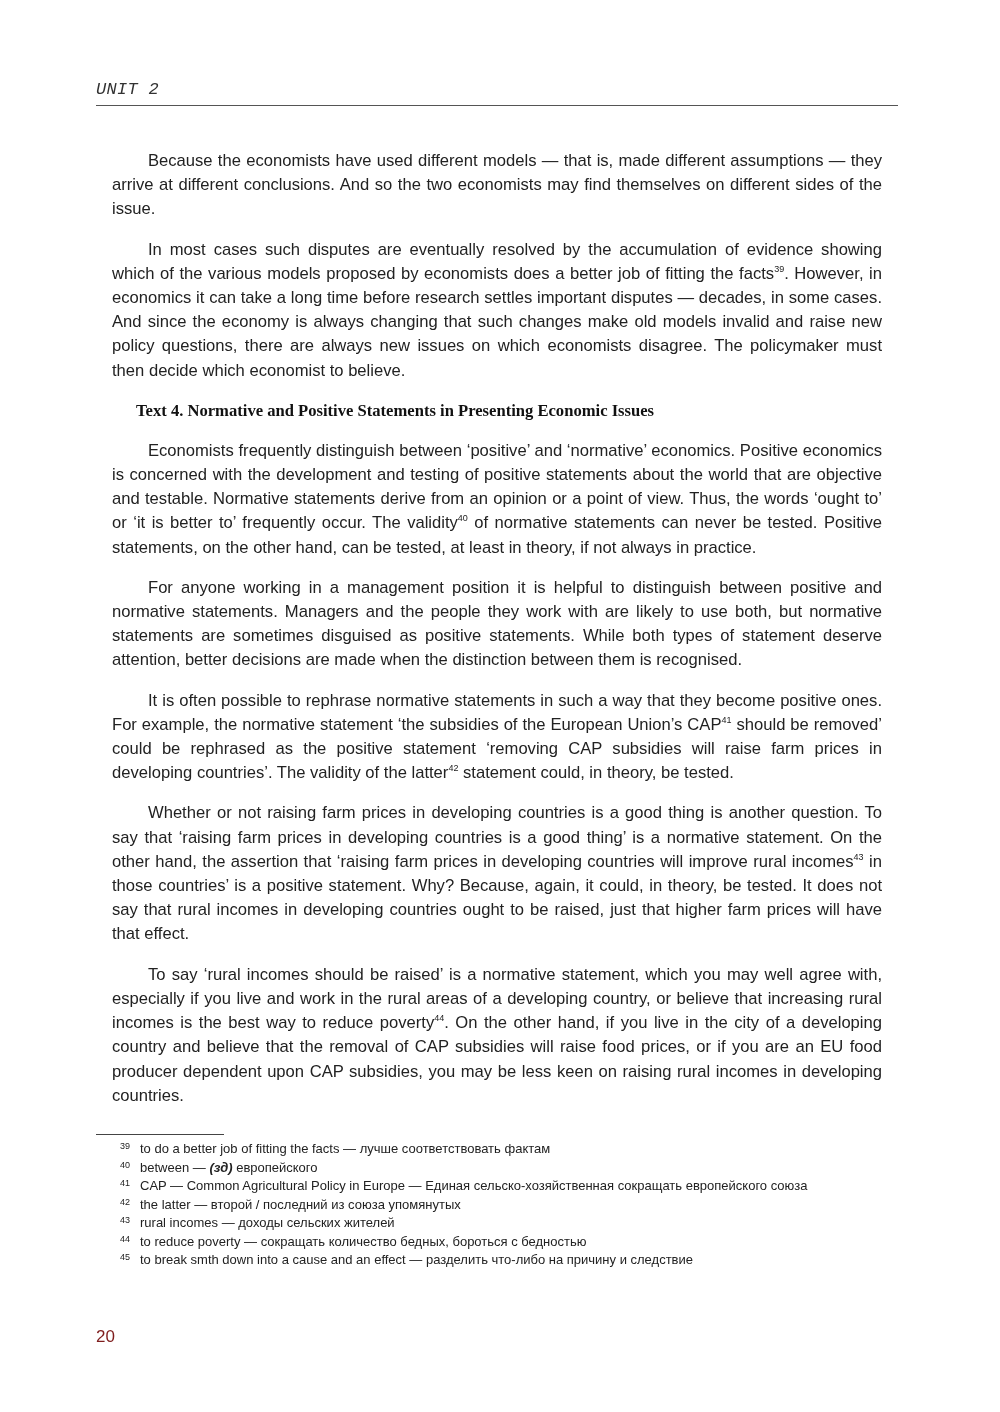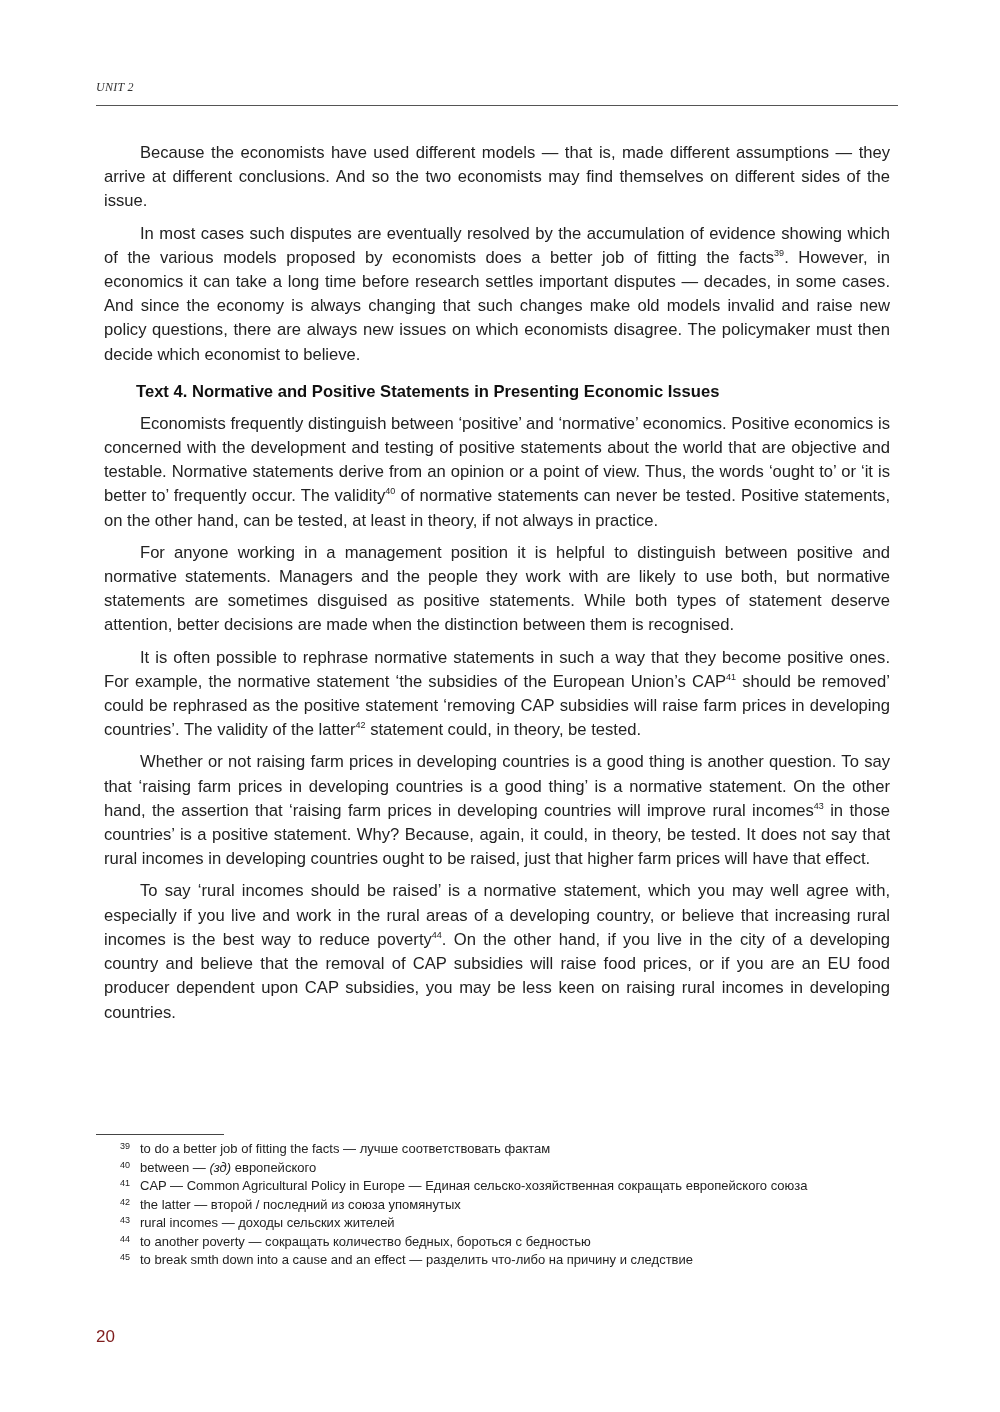--- a/index.html
+++ b/index.html
@@ -1,42 +1,42 @@
 <!DOCTYPE html>
 <html><head>
 <meta charset="utf-8">
 <style>
   html, body { margin: 0; padding: 0; background: #ffffff; }
   body { width: 1000px; height: 1412px; position: relative; overflow: hidden; color: #1f1f1f; }
   .page { position: absolute; left: 96px; top: 0; width: 802px; }
   .running-head {
     position: absolute; top: 80px; left: 0;
-    font-family: Liberation Serif, serif; font-style: italic;
-    font-size: 12px; color: #333; letter-spacing: 0.3px;
+    font-family: Liberation Mono, monospace; font-style: italic;
+    font-size: 17px; color: #333; letter-spacing: 0.3px;
   }
   .rule { position: absolute; top: 105px; left: 0; width: 802px; height: 1px; background: #555; }
   .body {
     position: absolute; top: 133px; left: 0; width: 802px;
     font-family: "Liberation Sans", sans-serif; font-size: 16.6px; line-height: 24.2px;
     text-align: justify; color: #222;
   }
-  .body p { margin: 8px; text-indent: 36px; }
+  .body p { margin: 16px; text-indent: 36px; }
   .section-title {
-    font-family: Liberation Sans, sans-serif; font-weight: bold;
+    font-family: Liberation Serif, serif; font-weight: bold;
     font-size: 16.6px; line-height: 24px; margin: 13px 0 0 0; padding-left: 40px; color: #111;
   }
   sup { font-size: 9px; line-height: 0; vertical-align: super; }
   .fn-rule { position: absolute; top: 1134px; left: 0; width: 128px; height: 1px; background: #444; }
   .footnotes {
     position: absolute; top: 1140px; left: 0; width: 802px;
     font-family: "Liberation Sans", sans-serif; font-size: 13px; line-height: 18.5px; color: #222;
   }
   .fn { position: relative; padding-left: 44px; padding-right: 8px; }
   .fn .num { position: absolute; left: 24px; top: -3px; font-size: 9px; }
-  .fn .ru-note { font-style: italic; }
+  .fn .ru-note { font-style: italic; font-weight: bold; }
   .page-number {
     position: absolute; top: 1327px; left: 0;
     font-family: "Liberation Sans", sans-serif; font-size: 17px; color: #7f1d1d;
   }
 </style>
 </head>
 <body>
 
 <div class="page">
   <div class="running-head">UNIT 2</div>
@@ -55,18 +55,18 @@
     <p><span>To say ‘rural incomes should be raised’ is a normative statement, which you may well agree with, especially if you live and work in the rural areas of a developing country, or believe that increasing rural incomes is the best way to reduce poverty</span><sup>44</sup><span>. On the other hand, if you live in the city of a developing country and believe that the removal of CAP subsidies will raise food prices, or if you are an EU food producer dependent upon CAP subsidies, you may be less keen on raising rural incomes in developing countries.</span></p>
   </div>
 
   <div class="fn-rule"></div>
   <div class="footnotes">
     <div class="fn"><span class="num">39</span><span>to do a better job of fitting the facts</span><span> — </span><span>лучше соответствовать фактам</span></div>
     <div class="fn"><span class="num">40</span><span>between</span><span> — </span><span class="ru-note">(зд)</span><span> европейского</span></div>
     <div class="fn"><span class="num">41</span><span>CAP — Common Agricultural Policy in Europe</span><span> — </span><span>Единая сельско-хозяйственная сокращать европейского союза</span></div>
     <div class="fn"><span class="num">42</span><span>the latter</span><span> — </span><span>второй / последний из союза упомянутых</span></div>
     <div class="fn"><span class="num">43</span><span>rural incomes</span><span> — </span><span>доходы сельских жителей</span></div>
-    <div class="fn"><span class="num">44</span><span>to another poverty</span><span> — </span><span>сокращать количество бедных, бороться с бедностью</span></div>
+    <div class="fn"><span class="num">44</span><span>to reduce poverty</span><span> — </span><span>сокращать количество бедных, бороться с бедностью</span></div>
     <div class="fn"><span class="num">45</span><span>to break smth down into a cause and an effect </span><span> — </span><span>разделить что-либо на причину и следствие</span></div>
   </div>
 
   <div class="page-number">20</div>
 </div>
 
 </body></html>

